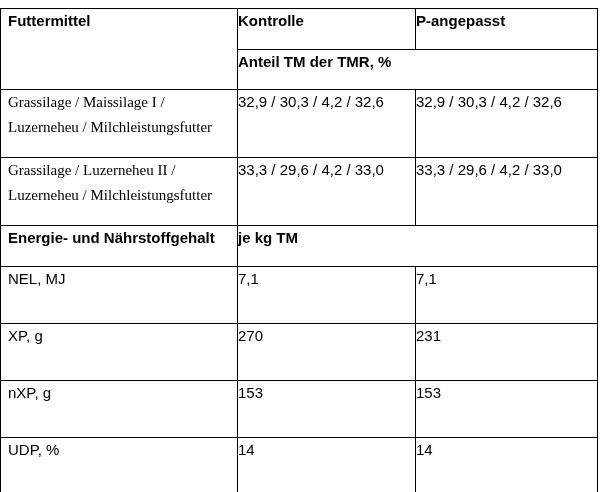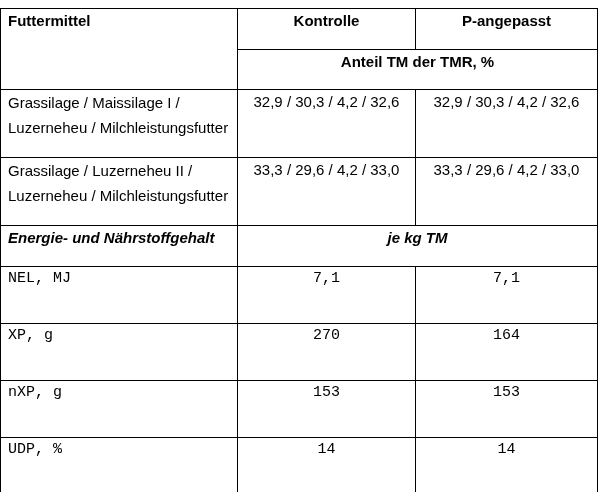--- a/index.html
+++ b/index.html
@@ -31,30 +31,29 @@
     }
     .c1 { width: 237px; }
     .c2 { width: 178px; }
     .c3 { width: 182px; }
     .cell-l {
       padding: 3px 0 0 7px !important;
       text-align: left;
     }
     .cell-c {
       padding-top: 3px !important;
-      text-align: center;
     }
     .bold { font-weight: bold; }
     .two-line span { display: block; line-height: 25px; }
-    .two-line { padding-top: 0 !important; }
+    .two-line { padding-top: 0 !important; font-family: Liberation Serif, serif; }
     .r-head1 { height: 41px; }
     .r-head2 { height: 40px; }
     .r-feed { height: 68px; }
-    .r-sec { height: 41px; font-style: italic; }
-    .r-nut { height: 57px; font-family: Liberation Mono, monospace; }
+    .r-sec { height: 41px; }
+    .r-nut { height: 57px; }
   </style>
 </head>
 <body>
 
 <table class="tbl">
   <colgroup>
     <col class="c1">
     <col class="c2">
     <col class="c3">
   </colgroup>
@@ -91,21 +90,21 @@
     </tr>
 
     <tr class="r-nut">
       <td class="cell-l">NEL, MJ</td>
       <td class="cell-c">7,1</td>
       <td class="cell-c">7,1</td>
     </tr>
     <tr class="r-nut">
       <td class="cell-l">XP, g</td>
       <td class="cell-c">270</td>
-      <td class="cell-c">164</td>
+      <td class="cell-c">231</td>
     </tr>
     <tr class="r-nut">
       <td class="cell-l">nXP, g</td>
       <td class="cell-c">153</td>
       <td class="cell-c">153</td>
     </tr>
     <tr class="r-nut">
       <td class="cell-l">UDP, %</td>
       <td class="cell-c">14</td>
       <td class="cell-c">14</td>

